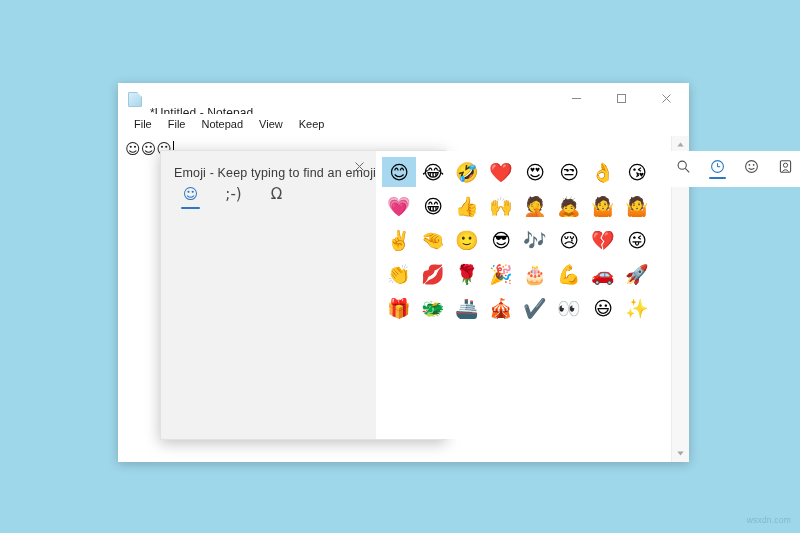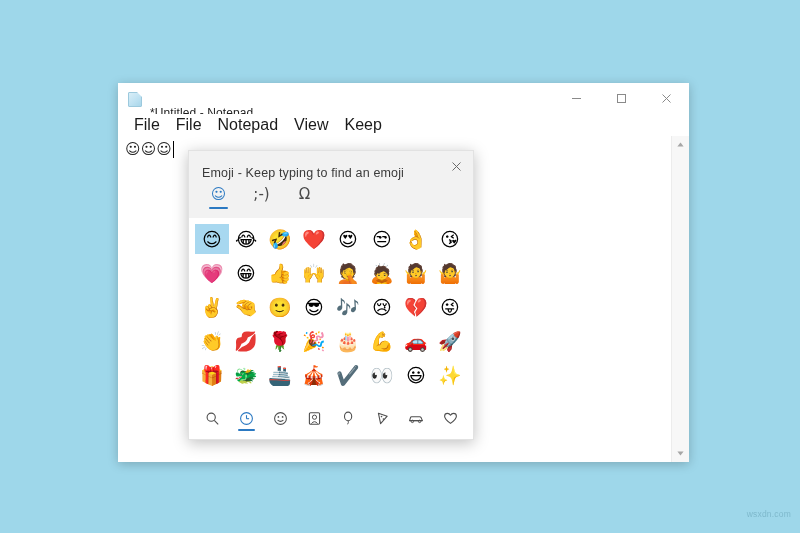--- a/index.html
+++ b/index.html
@@ -80,21 +80,21 @@
 
   #menubar {
     height: 21px;
     display: flex;
     align-items: center;
     padding-left: 8px;
     background: #ffffff;
     flex: 0 0 auto;
   }
   .menu-item {
-    font-size: 16px;
+    font-size: 11px;
     color: #1b1b1b;
     padding: 0 8px;
     line-height: 21px;
     white-space: nowrap;
   }
 
   #editor-area {
     flex: 1 1 auto;
     display: flex;
     position: relative;
@@ -149,29 +149,28 @@
     justify-content: center;
     color: #9a9a9a;
     font-size: 7px;
     line-height: 1;
   }
   #scroll-track { flex: 1 1 auto; width: 17px; }
 
   
   #emoji-panel {
     position: absolute;
-    left: 188px;
+    left: 160px;
     top: 150px;
     width: 284px;
     height: 288px;
     background: #737373;
     border: 1px solid #e2e2e2;
     box-shadow: 0 3px 14px rgba(0,0,0,0.25);
     display: flex;
-    flex-direction: column;
     font-family: "Liberation Sans", sans-serif;
   }
   #emoji-header {
     background: #f2f2f2;
     flex: 0 0 auto;
     position: relative;
     padding: 0;
   }
   #emoji-title {
     font-size: 12.5px;
@@ -277,21 +276,21 @@
     background: transparent;
     margin-top: 3px;
     border-radius: 1px;
   }
   .cat-btn.active .cat-underline { background: #2b79c2; }
 
   
   #watermark {
     position: absolute;
     right: 9px;
-    bottom: 14px;
+    bottom: 8px;
     font-size: 8.5px;
     color: #7fb9cc;
     letter-spacing: 0.2px;
     font-family: "Liberation Sans", sans-serif;
   }
 </style>
 </head>
 <body>
 
 <div id="notepad-window">

